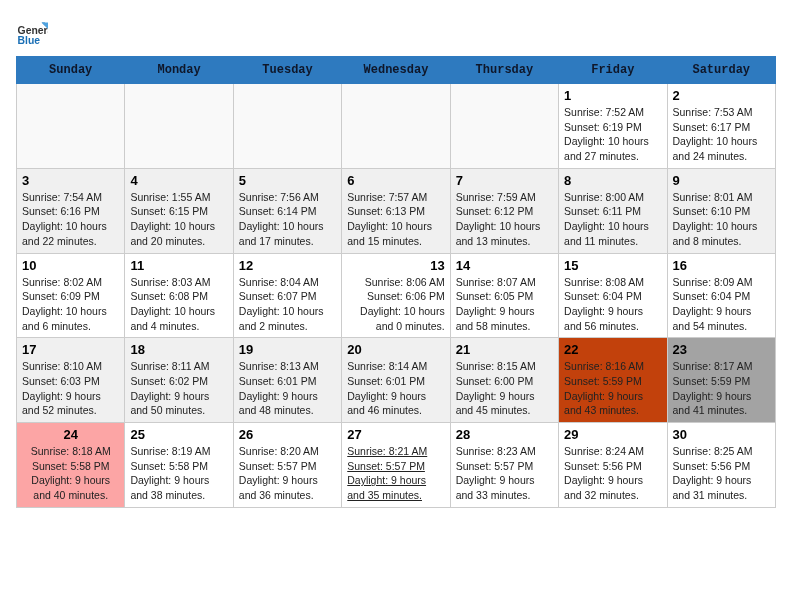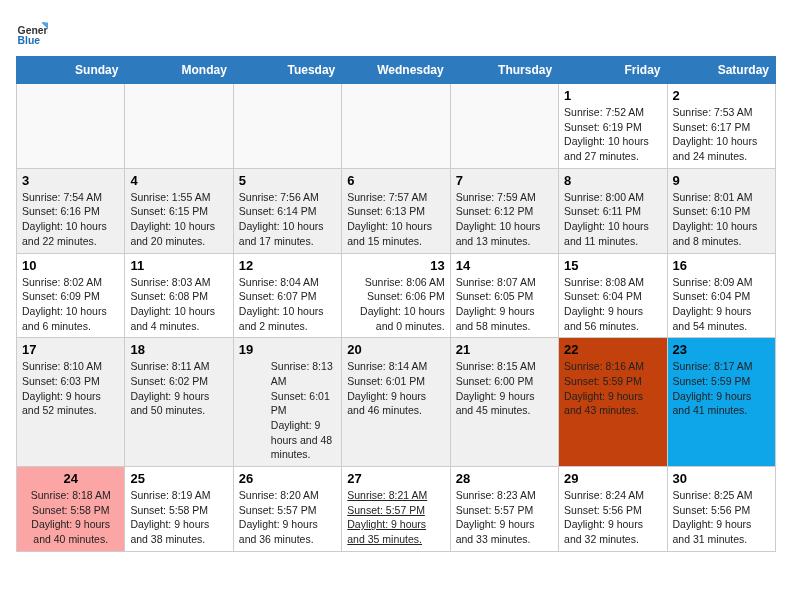--- a/index.html
+++ b/index.html
@@ -39,25 +39,26 @@
       margin-top: 2px;
     }
     .calendar {
       width: 100%;
       border-collapse: collapse;
       margin-top: 8px;
       font-size: 11px;
     }
     .calendar th {
       background: #2e7abf;
-      color: #ffffff;
-      text-align: right;
+      color: #0f172a;
+      text-align: center;
       padding: 6px 6px;
       font-size: 12px;
       border: 1px solid #2e7abf;
+      font-family: Liberation Mono, monospace;
     }
     .calendar td {
       border: 1px solid #ccc;
       vertical-align: top;
       padding: 4px 5px;
       width: calc(100% / 7);
       min-height: 80px;
       background: #fff;
     }
     .calendar tr:nth-child(even) td {
@@ -231,21 +232,21 @@
 Daylight: 9 hours and 52 minutes.</div>
         </td>
         <td style="background: rgb(240, 240, 240);">
           <span class="day-number">18</span>
           <div class="day-info" style="white-space: pre-line;">Sunrise: 8:11 AM
 Sunset: 6:02 PM
 Daylight: 9 hours and 50 minutes.</div>
         </td>
         <td style="background: rgb(240, 240, 240);">
           <span class="day-number">19</span>
-          <div class="day-info" style="white-space: pre-line; margin-left: 32px;">Sunrise: 8:13 AM
+          <div class="day-info" style="white-space: pre-line;">Sunrise: 8:13 AM
 Sunset: 6:01 PM
 Daylight: 9 hours and 48 minutes.</div>
         </td>
         <td style="background: rgb(240, 240, 240);">
           <span class="day-number">20</span>
           <div class="day-info" style="white-space: pre-line;">Sunrise: 8:14 AM
 Sunset: 6:01 PM
 Daylight: 9 hours and 46 minutes.</div>
         </td>
         <td style="background: rgb(240, 240, 240); margin-left: 24px;">
@@ -253,21 +254,21 @@
           <div class="day-info" style="white-space: pre-line;">Sunrise: 8:15 AM
 Sunset: 6:00 PM
 Daylight: 9 hours and 45 minutes.</div>
         </td>
         <td style="background: #c2410c;">
           <span class="day-number">22</span>
           <div class="day-info" style="white-space: pre-line;">Sunrise: 8:16 AM
 Sunset: 5:59 PM
 Daylight: 9 hours and 43 minutes.</div>
         </td>
-        <td style="background: #0ea5e9;">
+        <td style="background: #a3a3a3;">
           <span class="day-number">23</span>
           <div class="day-info" style="white-space: pre-line;">Sunrise: 8:17 AM
 Sunset: 5:59 PM
 Daylight: 9 hours and 41 minutes.</div>
         </td>
       </tr>
       <tr>
         <td style="background: #fca5a5; text-align: center;">
           <span class="day-number">24</span>
           <div class="day-info" style="white-space: pre-line;">Sunrise: 8:18 AM

